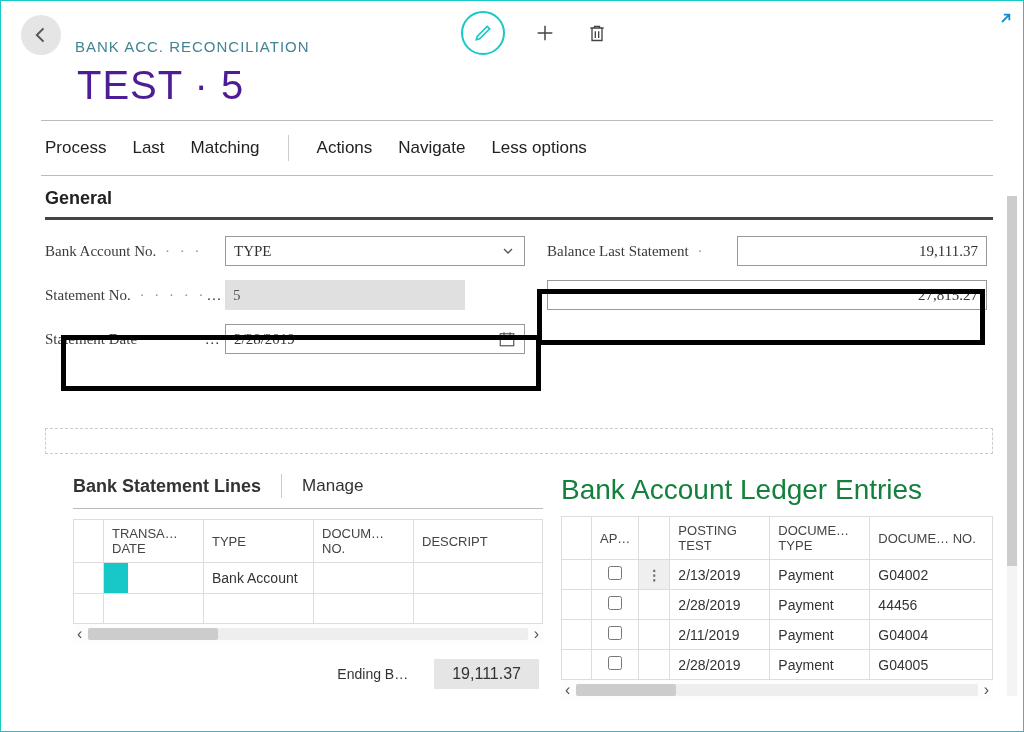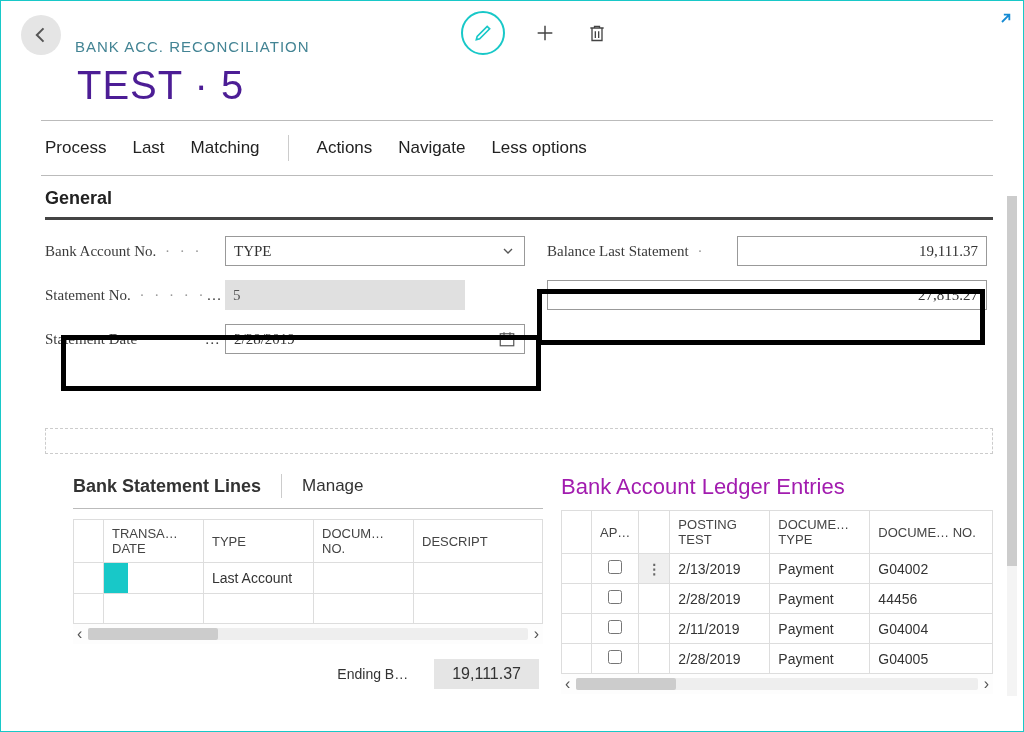--- a/index.html
+++ b/index.html
@@ -75,21 +75,21 @@
   .table .narrow { width:30px; padding:0;}
   .teal-cell { background:#18c8c8; width:24px; }
   .vdots { width:22px; background:#efefef; text-align:center; color:#666; cursor:pointer; font-weight:bold;}
   input[type=checkbox]{ width:14px; height:14px; }
   .scroll-row { display:flex; align-items:center; height:20px; padding:0 4px; background:#fdfdfd;}
   .scroll-row .chev { cursor:pointer; color:#555; font-size:16px; }
   .scroll-track { flex:1; height:12px; background:#eee; margin:0 6px; position:relative; border-radius:2px;}
   .scroll-thumb { position:absolute; left:0; top:0; height:12px; width:130px; background:#ccc; border-radius:2px;}
   .total-row { display:flex; align-items:center; justify-content:flex-end; height:40px; margin-top:10px; gap:26px; padding-right:4px;}
   .total-row .tval { background:#e5e5e5; padding:6px 18px; font-size:16px; }
-  .rt { color:#a21caf; font-size:22px; font-weight:normal; margin-bottom:6px; }
+  .rt { color:#15803d; font-size:28px; font-weight:normal; margin-bottom:6px; }
   .scrollbar-v { position:absolute; right:6px; top:195px; width:10px; height:500px; background:#f4f4f4;}
   .scrollbar-v .vthumb { position:absolute; top:0; width:10px; height:370px; background:#ccc;}
   svg { display:block; }
 </style>
 </head>
 <body>
 
 <div class="header-bar">
   <div class="back-btn">
     <svg width="20" height="20" viewBox="0 0 24 24" fill="none" stroke="#555" stroke-width="2.4">
@@ -210,21 +210,21 @@
         </tr>
       </thead>
       <tbody>
         <tr>
           <td class="narrow"></td>
           <td style="padding:0">
               <div style="display:flex;height:30px;">
                 <div class="teal-cell"></div>
               </div>
             </td>
-          <td>Last Account</td>
+          <td>Bank Account</td>
           <td></td>
           <td></td>
         </tr>
         <tr>
           <td class="narrow"></td>
           <td></td>
             <td></td>
             <td></td>
             <td></td>
         </tr>

